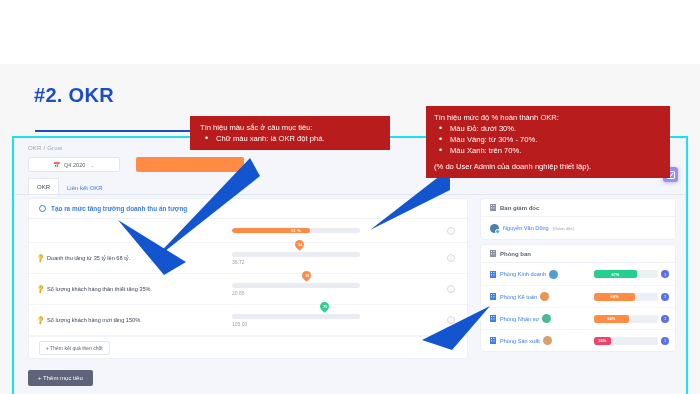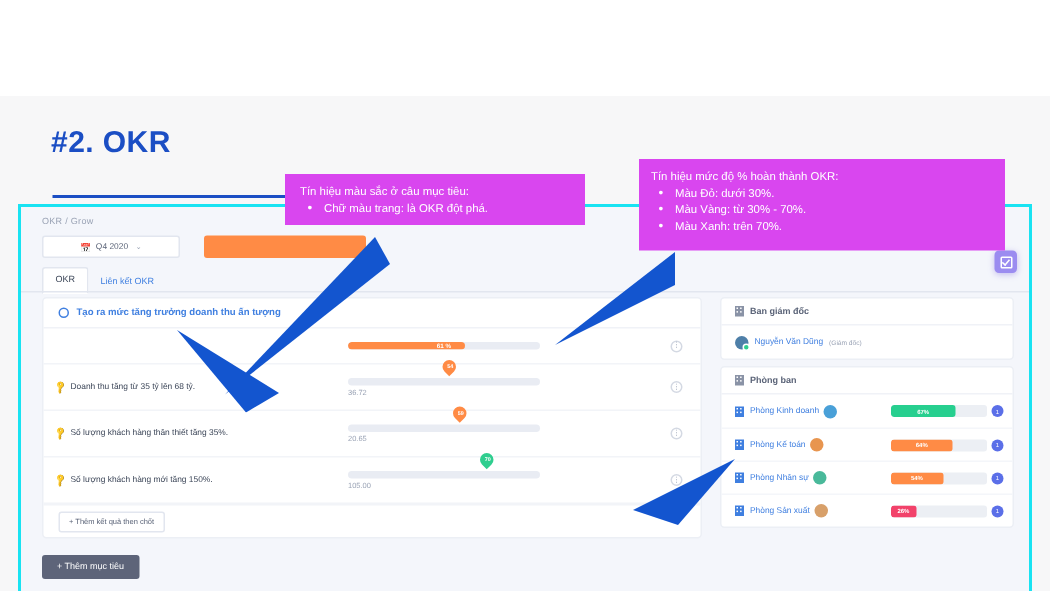--- a/index.html
+++ b/index.html
@@ -412,21 +412,21 @@
     left: 1.6px; top: .6px;
     width: 2.4px; height: 4.2px;
     border: solid #fff;
     border-width: 0 1px 1px 0;
     transform: rotate(40deg);
   }
 
   
   .callout {
     position: absolute;
-    background: #d946ef;
+    background: #b91c1c;
     color: #ffffff;
     z-index: 20;
     padding: 6px 8px;
     line-height: 1.45;
   }
   .callout .line { white-space: nowrap; }
   .callout ul { list-style: none; }
   .callout li {
     position: relative;
     padding-left: 16px;
@@ -623,36 +623,37 @@
     <span class="glyph"></span>
   </div>
 
   <svg class="tail" style="left:150px; top:110px; width:110px; height:110px;">
     <polygon points="100,0 110,18 0,105" fill="#1355cf"></polygon>
   </svg>
 
   <div class="callout" id="callout-color">
     <div class="line">Tín hiệu màu sắc ở câu mục tiêu:</div>
     <ul>
-      <li>Chữ màu trang: là OKR đột phá.</li>
+      <li>Chữ màu xanh: là OKR đột phá.</li>
     </ul>
   </div>
 
   <svg class="tail" style="left:370px; top:120px; width:80px; height:70px;">
     <polygon points="80,0 80,22 0,62" fill="#1355cf"></polygon>
   </svg>
 
   <div class="callout" id="callout-pct">
     <div class="line">Tín hiệu mức độ % hoàn thành OKR:</div>
     <ul>
       <li>Màu Đỏ: dưới 30%.</li>
       <li>Màu Vàng: từ 30% - 70%.</li>
       <li>Màu Xanh: trên 70%.</li>
     </ul>
     <div class="cal-spacer"></div>
+    <div class="line">(% do User Admin của doanh nghiệp thiết lập).</div>
   </div>
 
   <svg class="tail" style="left:118px; top:172px; width:70px; height:55px;">
     <polygon points="0,0 68,42 46,55" fill="#1355cf"></polygon>
   </svg>
 
 
   <svg class="tail" style="left:400px; top:258px; width:90px; height:50px;">
     <polygon points="90,0 52,44 22,34" fill="#1355cf"></polygon>
   </svg>

